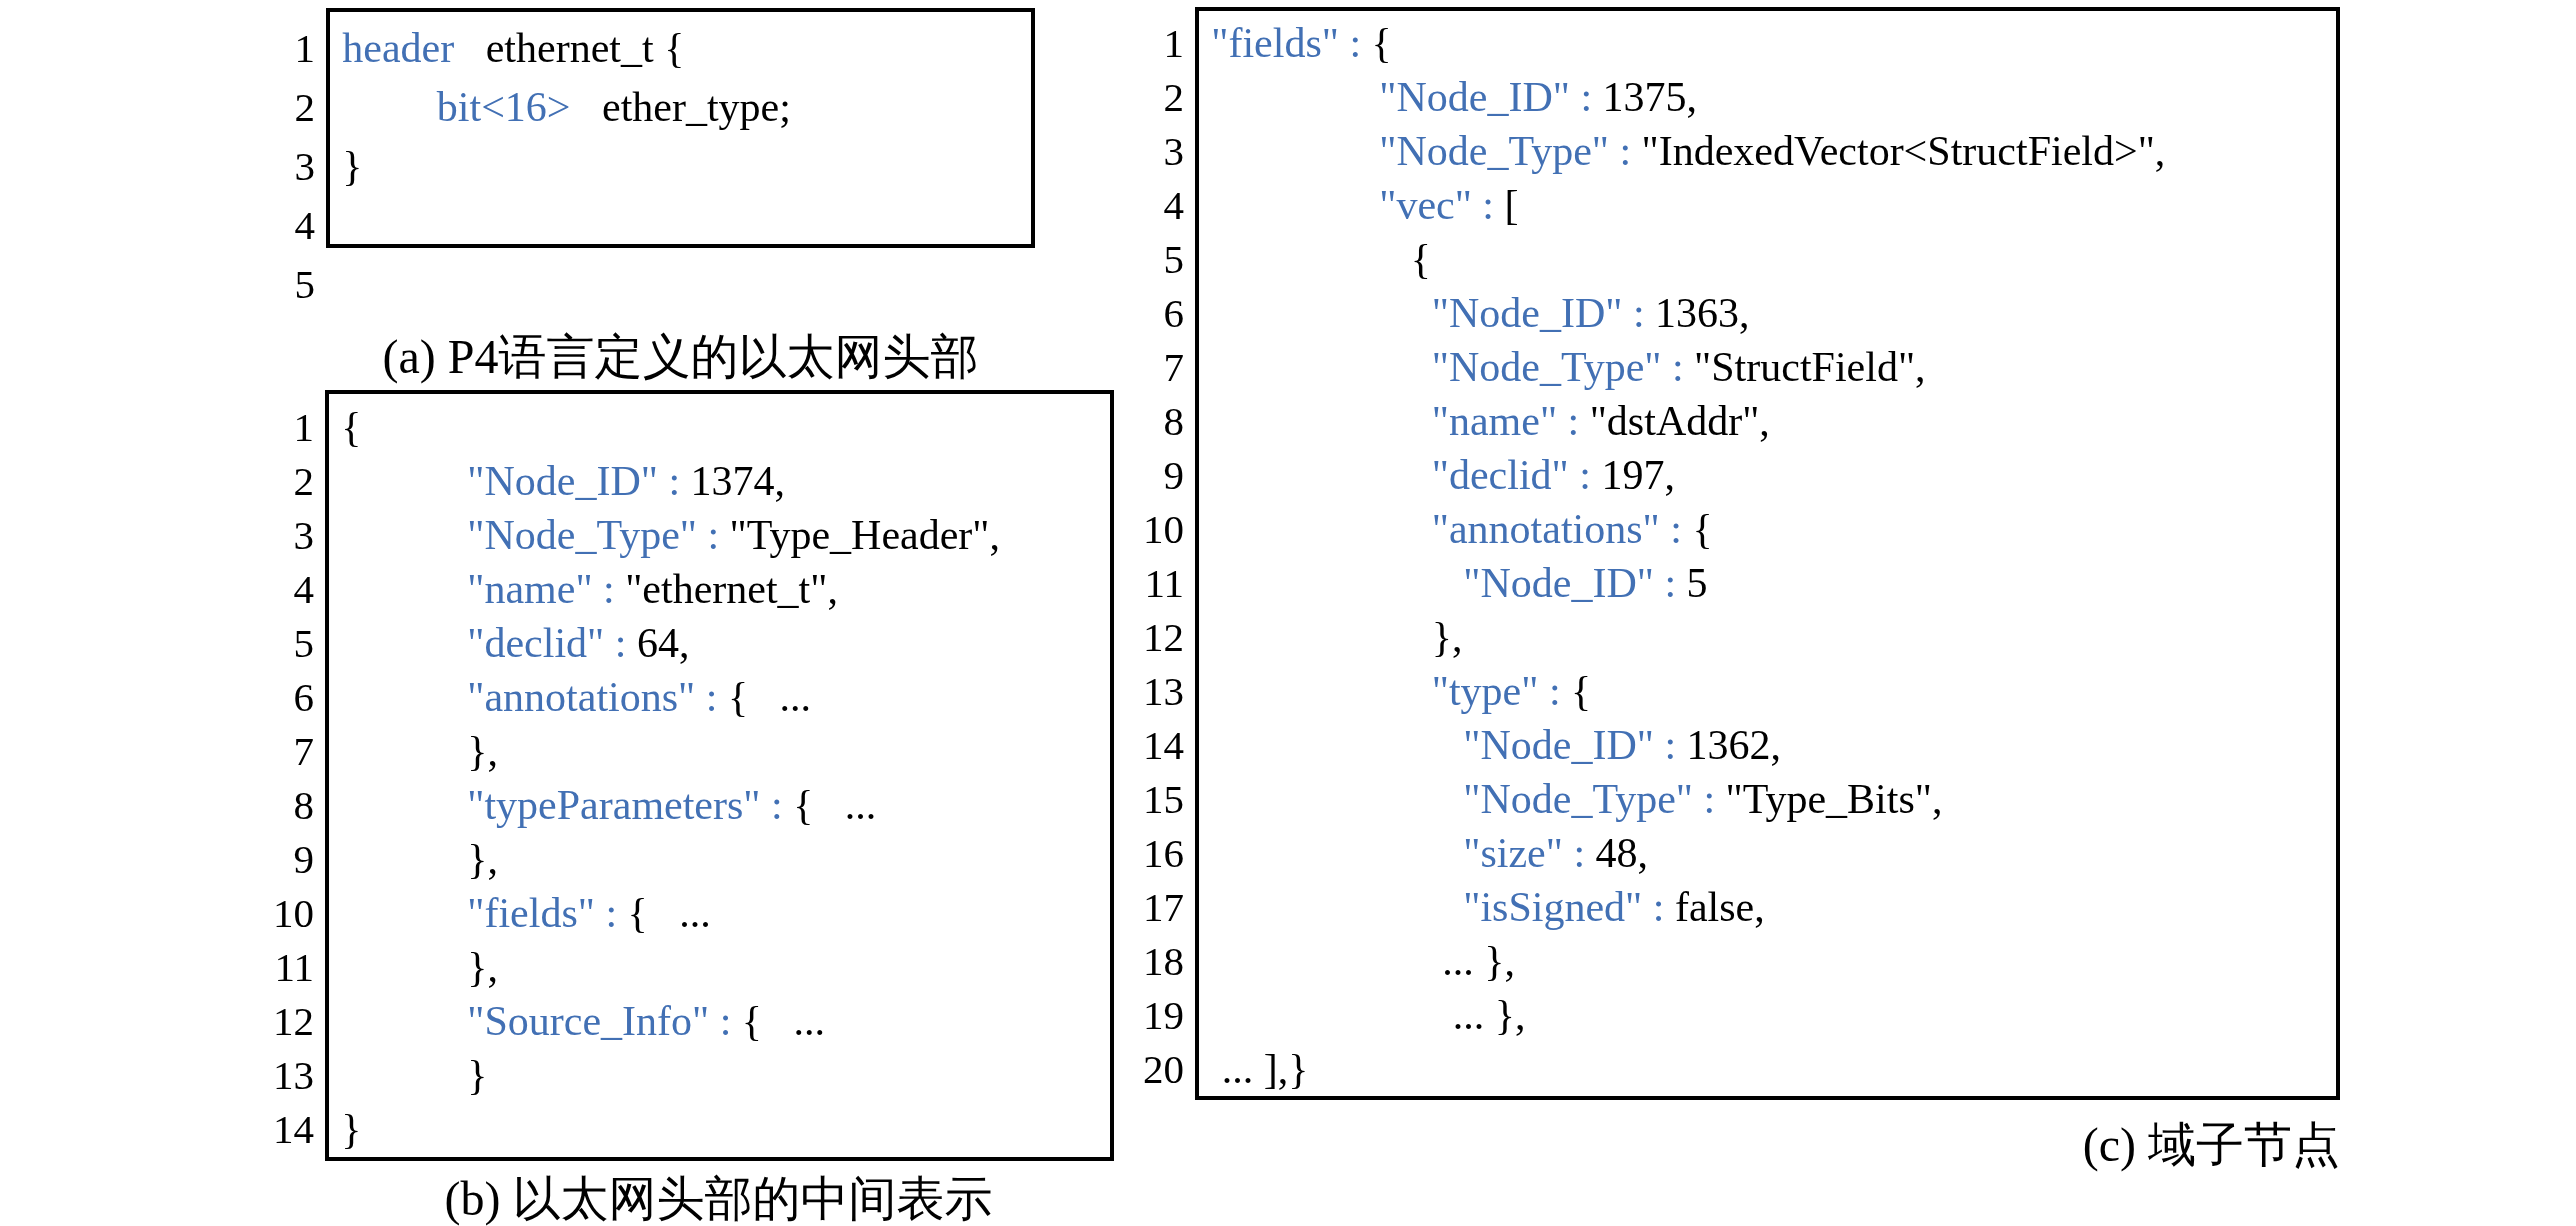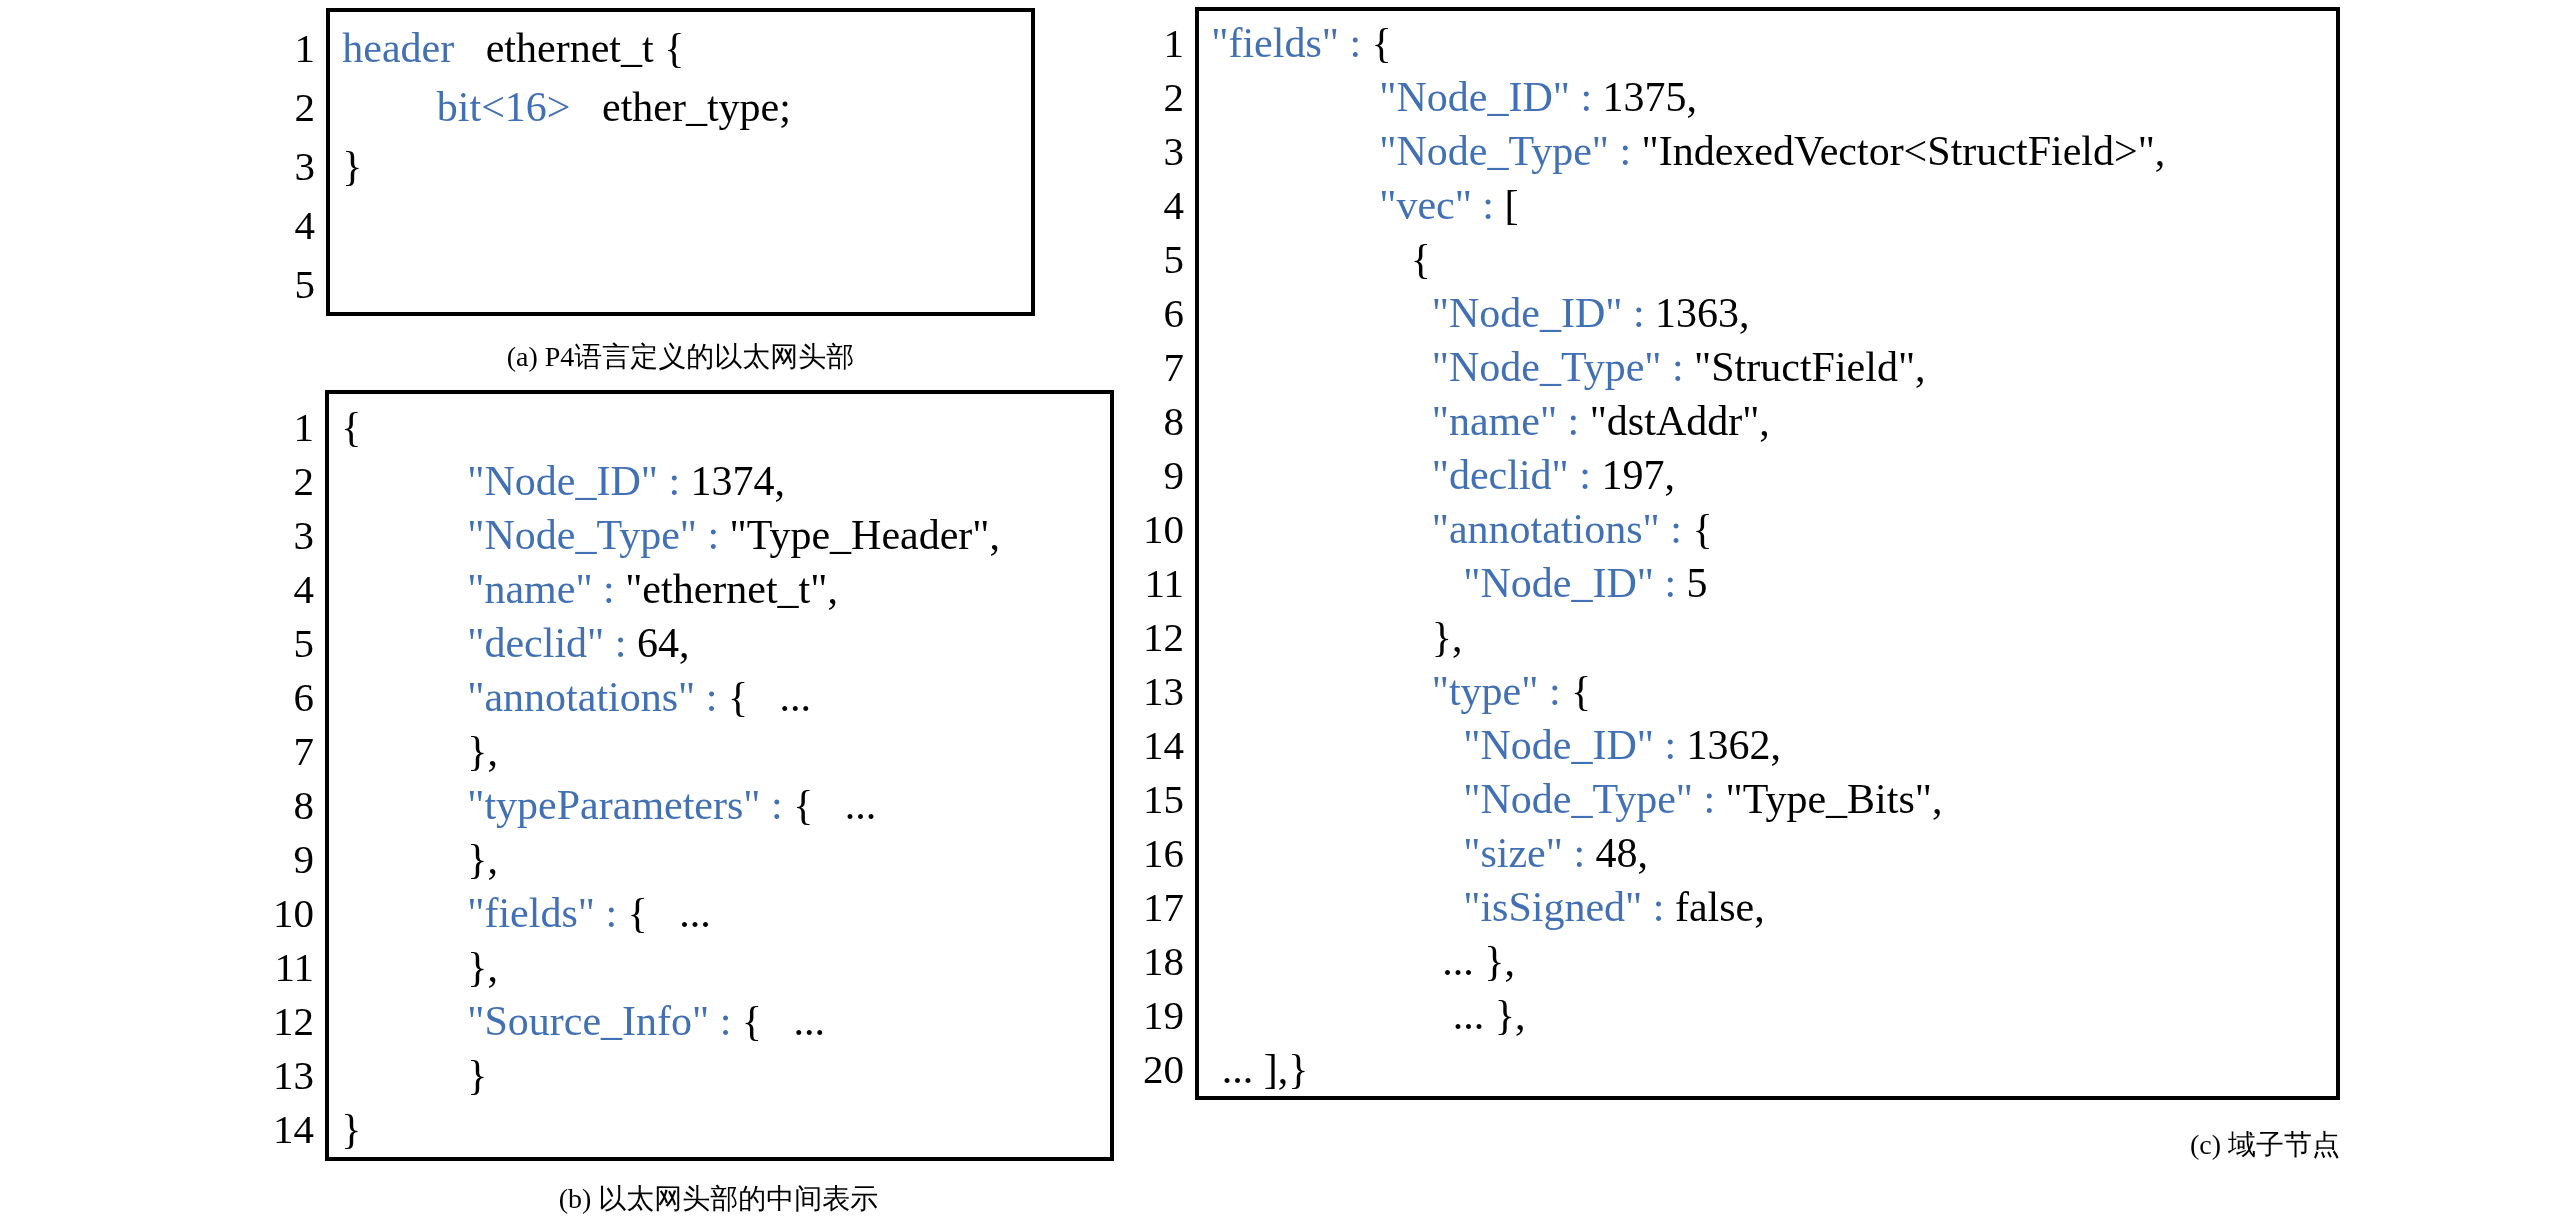--- a/index.html
+++ b/index.html
@@ -38,37 +38,37 @@
   .cl {
     white-space: pre;
     font-size: 42px;
   }
   .ln {
     white-space: pre;
   }
   
   .p-a .cl, .p-a .ln { line-height: 59px; }
   .p-a .gutter { padding-top: 11px; width: 59px; }
-  .p-a .codebox { width: 709px; height: 308px; padding-top: 6.8px; }
+  .p-a .codebox { width: 709px; height: 240px; padding-top: 6.8px; }
   
   .p-b .cl, .p-b .ln { line-height: 54px; }
   .p-b .gutter { padding-top: 9.5px; width: 82px; }
   .p-b .codebox { width: 789px; height: 771px; padding-top: 5.5px; }
   
   .p-c .cl, .p-c .ln { line-height: 54px; }
   .p-c .gutter { padding-top: 9.5px; width: 82px; }
   .p-c .codebox { width: 1145px; height: 1093px; padding-top: 5.5px; }
 
   .kw { color: var(--accent, #4270b4); }
   .tx { color: #000000; }
 
   .caption {
     position: absolute;
     text-align: center;
-    font-size: 28px;
+    font-size: 48px;
     line-height: 45px;
     color: #000000;
   }
   .cap-a { left: 326px; top: 334px;  width: 709px; }
   .cap-b { left: 324px; top: 1176px; width: 789px; }
   .cap-c { left: 1195px; top: 1122px; width: 1145px; text-align: right; }
 
   .pos-a { left: 267px;  top: 8.2px; }
   .pos-b { left: 243px;  top: 390px; }
   .pos-c { left: 1113px; top: 6.8px; }

